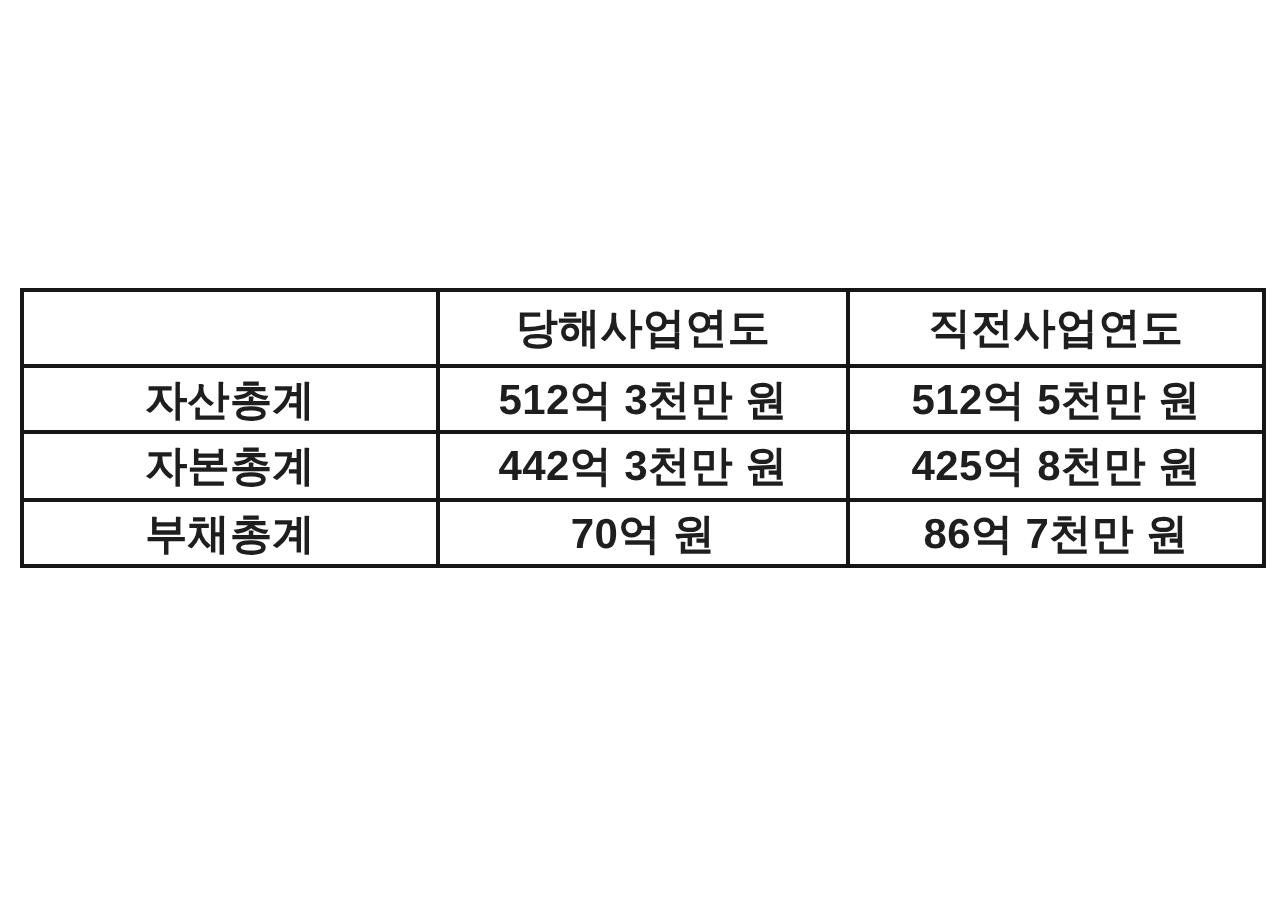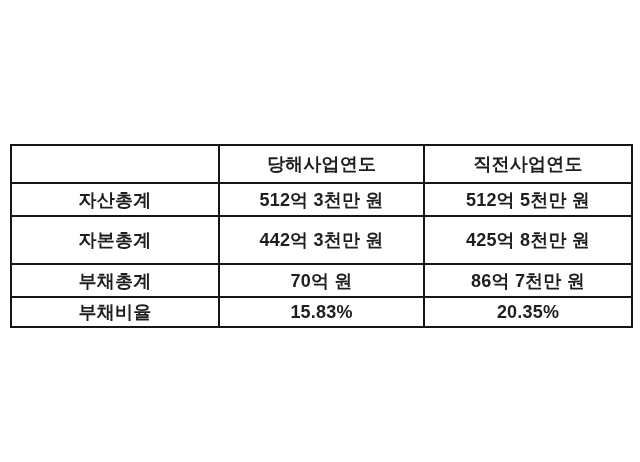--- a/index.html
+++ b/index.html
@@ -22,30 +22,30 @@
     width: 621px;
     border-collapse: collapse;
     table-layout: fixed;
     background: #ffffff;
   }
   table.fin-table td, table.fin-table th {
     border: 2px solid #161616;
     padding: 0;
     text-align: center;
     vertical-align: middle;
-    font-size: 18px;
+    font-size: 21px;
     font-weight: 700;
     color: #1e1e1e;
     letter-spacing: 0.2px;
     white-space: nowrap;
     overflow: hidden;
   }
   tr.hdr-row  { height: 38px; }
   tr.data-row-1 { height: 33px; margin-top: 14px; }
-  tr.data-row-2 { height: 48px; border-radius: 15px; }
+  tr.data-row-2 { height: 34px; border-radius: 15px; }
   tr.data-row-3 { height: 33px; }
   tr.data-row-4 { height: 30px; }
 </style>
 </head>
 <body>
 
 <div class="canvas">
   <table class="fin-table">
     <colgroup>
       <col style="width: 208px;">
@@ -66,20 +66,15 @@
       <tr class="data-row-2">
         <td>자본총계</td>
         <td>442억 3천만 원</td>
         <td>425억 8천만 원</td>
       </tr>
       <tr class="data-row-3">
         <td>부채총계</td>
         <td>70억 원</td>
         <td>86억 7천만 원</td>
       </tr>
-      <tr class="data-row-4">
-        <td>부채비율</td>
-        <td>15.83%</td>
-        <td>20.35%</td>
-      </tr>
     </tbody>
   </table>
 </div>
 
 </body></html>

